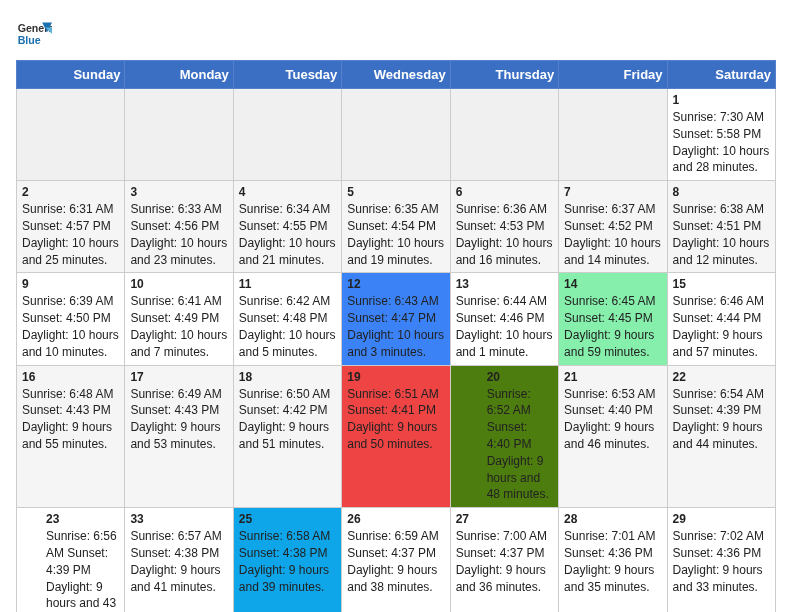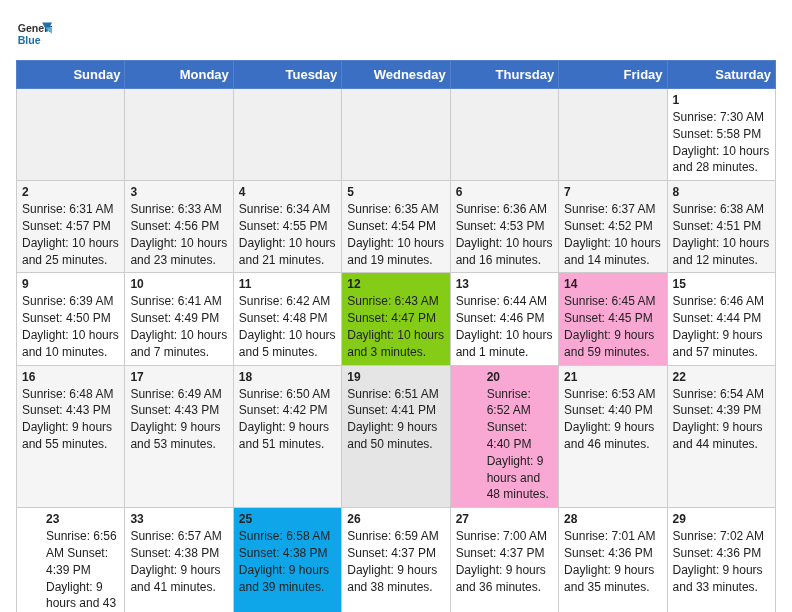--- a/index.html
+++ b/index.html
@@ -181,33 +181,33 @@
           <div class="day-info">Sunrise: 6:41 AM
 Sunset: 4:49 PM
 Daylight: 10 hours and 7 minutes.</div>
         </td>
         <td style="background: rgb(255, 255, 255);">
           <span class="day-number">11</span>
           <div class="day-info">Sunrise: 6:42 AM
 Sunset: 4:48 PM
 Daylight: 10 hours and 5 minutes.</div>
         </td>
-        <td style="background: #84cc16;">
+        <td style="background: #3b82f6;">
           <span class="day-number">12</span>
           <div class="day-info">Sunrise: 6:43 AM
 Sunset: 4:47 PM
 Daylight: 10 hours and 3 minutes.</div>
         </td>
         <td style="background: rgb(255, 255, 255);">
           <span class="day-number">13</span>
           <div class="day-info">Sunrise: 6:44 AM
 Sunset: 4:46 PM
 Daylight: 10 hours and 1 minute.</div>
         </td>
-        <td style="background: #f9a8d4; margin-top: 40px;">
+        <td style="background: #86efac; margin-top: 40px;">
           <span class="day-number">14</span>
           <div class="day-info">Sunrise: 6:45 AM
 Sunset: 4:45 PM
 Daylight: 9 hours and 59 minutes.</div>
         </td>
         <td style="background: rgb(255, 255, 255);">
           <span class="day-number">15</span>
           <div class="day-info">Sunrise: 6:46 AM
 Sunset: 4:44 PM
 Daylight: 9 hours and 57 minutes.</div>
@@ -225,27 +225,27 @@
           <div class="day-info">Sunrise: 6:49 AM
 Sunset: 4:43 PM
 Daylight: 9 hours and 53 minutes.</div>
         </td>
         <td style="background: rgb(245, 245, 245);">
           <span class="day-number">18</span>
           <div class="day-info">Sunrise: 6:50 AM
 Sunset: 4:42 PM
 Daylight: 9 hours and 51 minutes.</div>
         </td>
-        <td style="background: #e5e5e5;">
+        <td style="background: #ef4444;">
           <span class="day-number">19</span>
           <div class="day-info">Sunrise: 6:51 AM
 Sunset: 4:41 PM
 Daylight: 9 hours and 50 minutes.</div>
         </td>
-        <td style="background: #f9a8d4; padding-left: 36px;">
+        <td style="background: #4d7c0f; padding-left: 36px;">
           <span class="day-number">20</span>
           <div class="day-info">Sunrise: 6:52 AM
 Sunset: 4:40 PM
 Daylight: 9 hours and 48 minutes.</div>
         </td>
         <td style="background: rgb(245, 245, 245); margin-top: 36px;">
           <span class="day-number">21</span>
           <div class="day-info">Sunrise: 6:53 AM
 Sunset: 4:40 PM
 Daylight: 9 hours and 46 minutes.</div>

